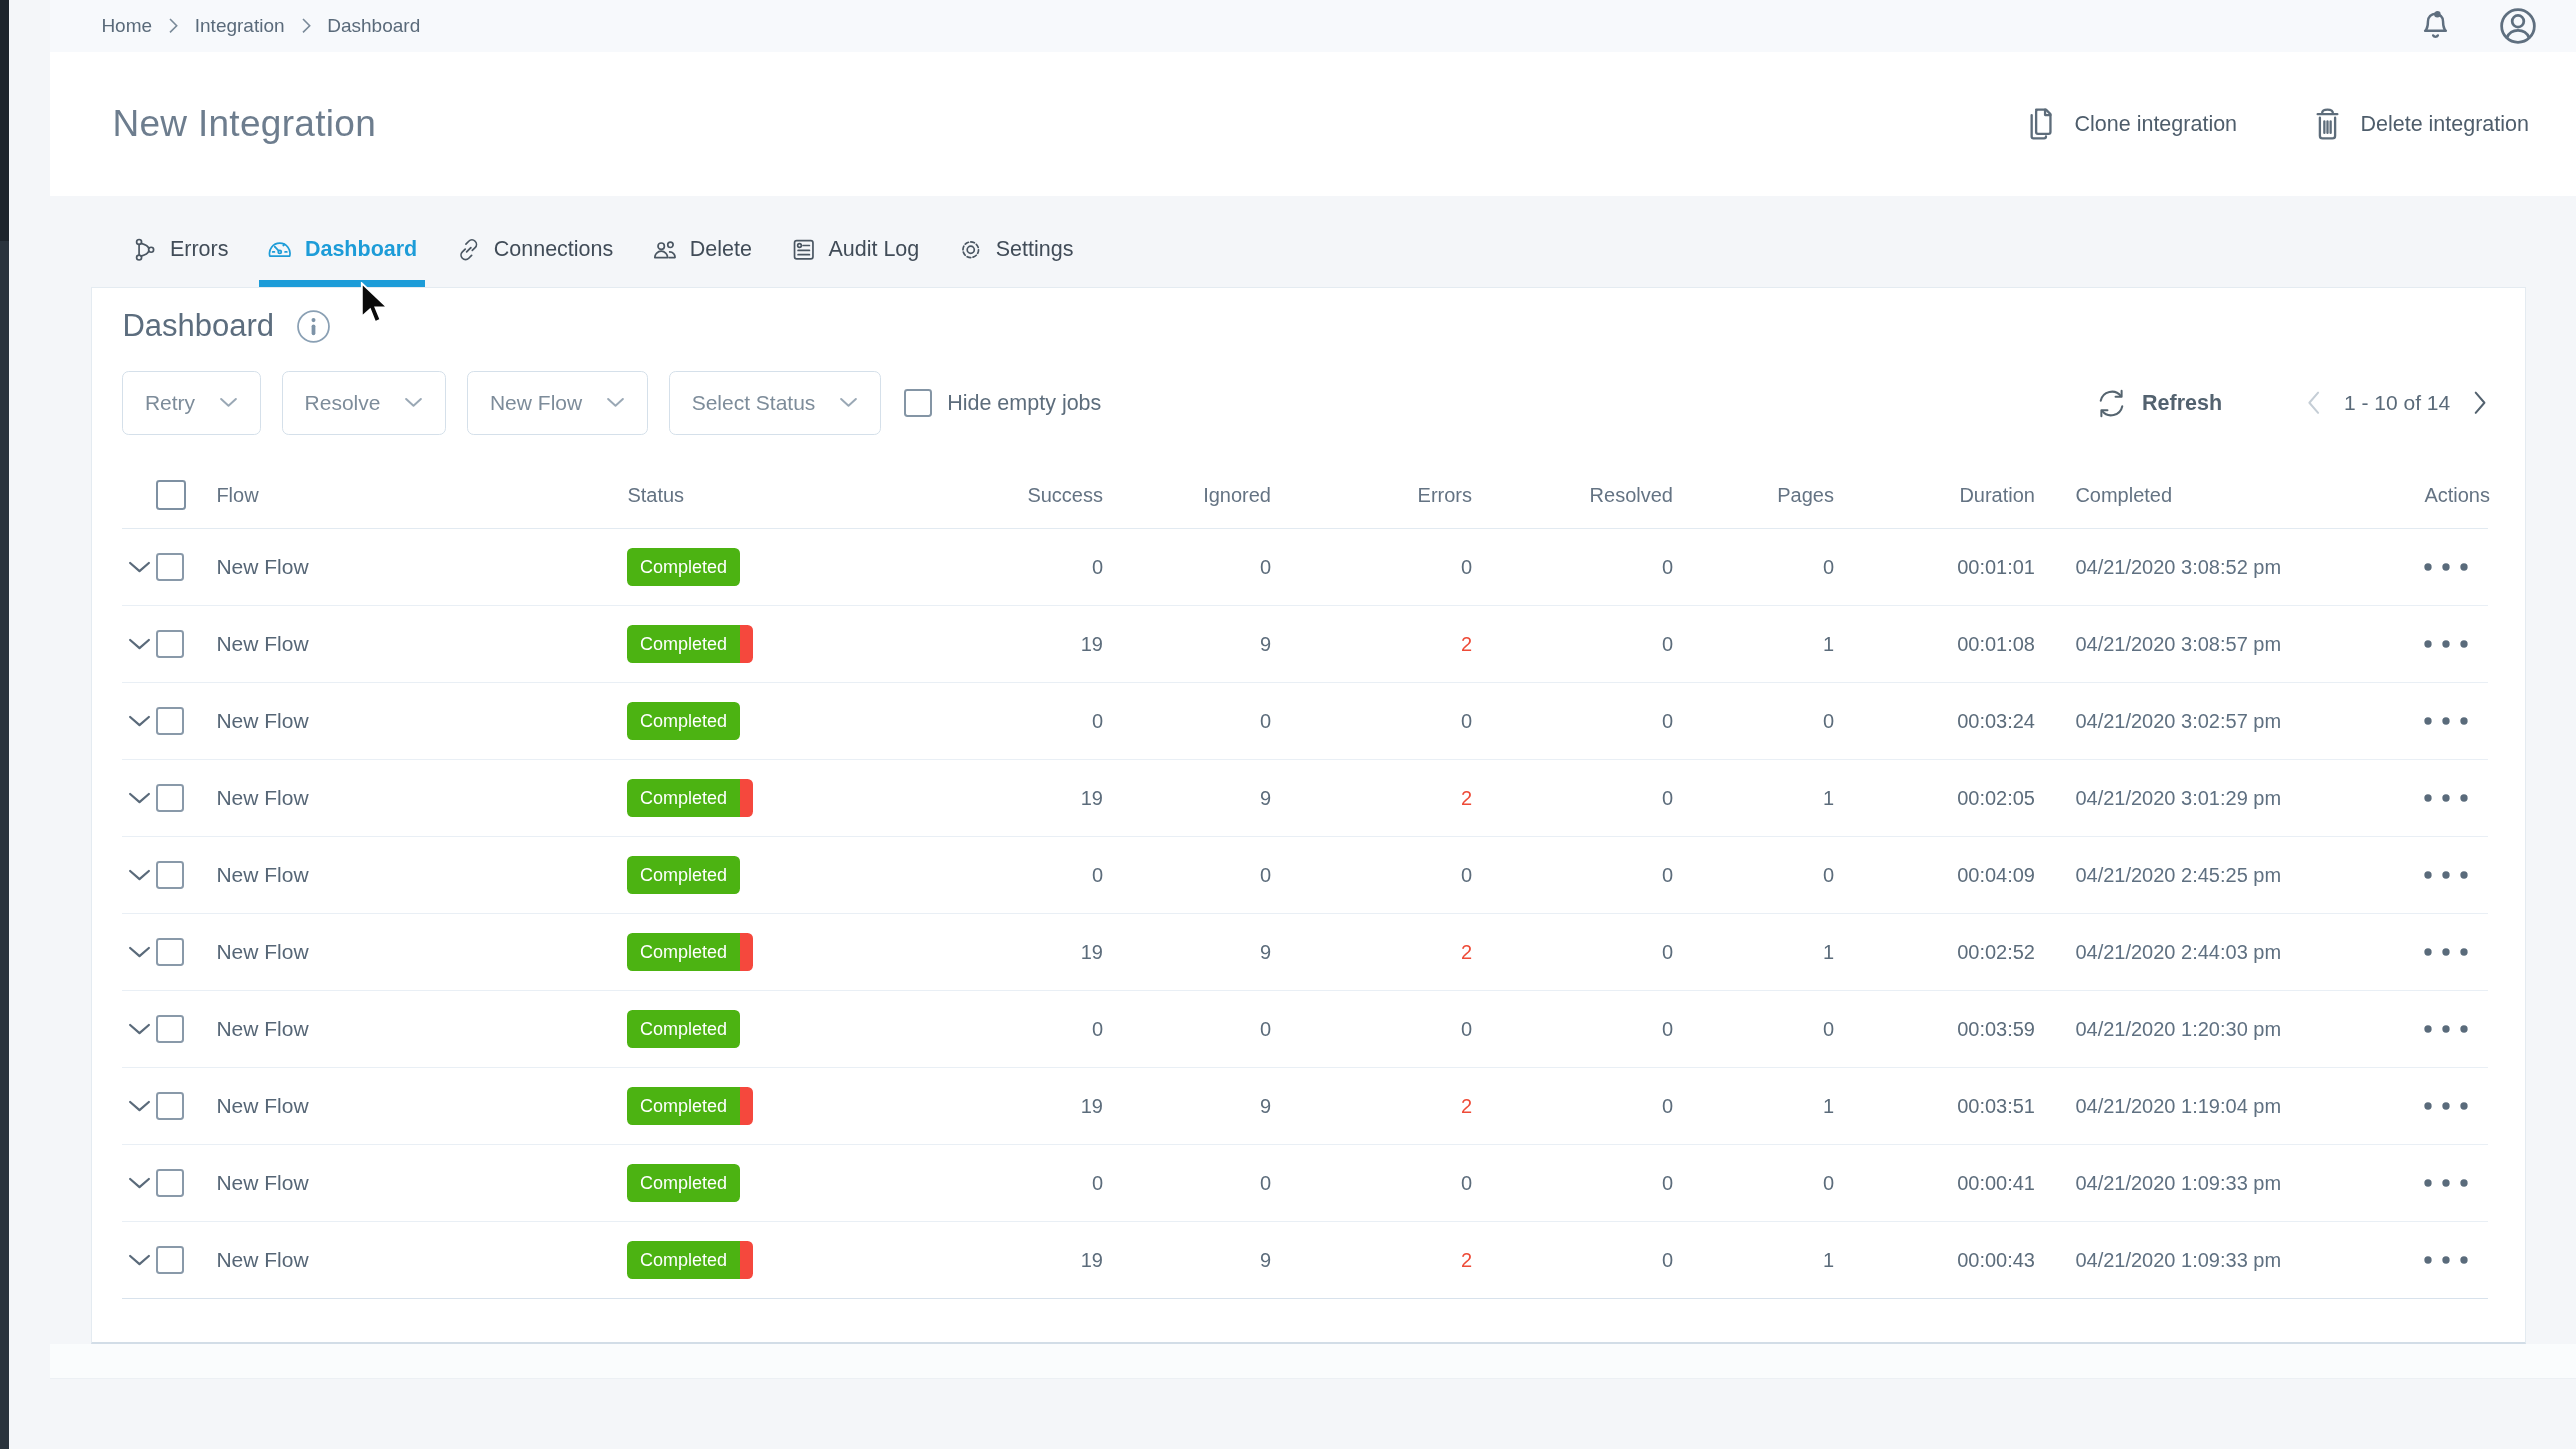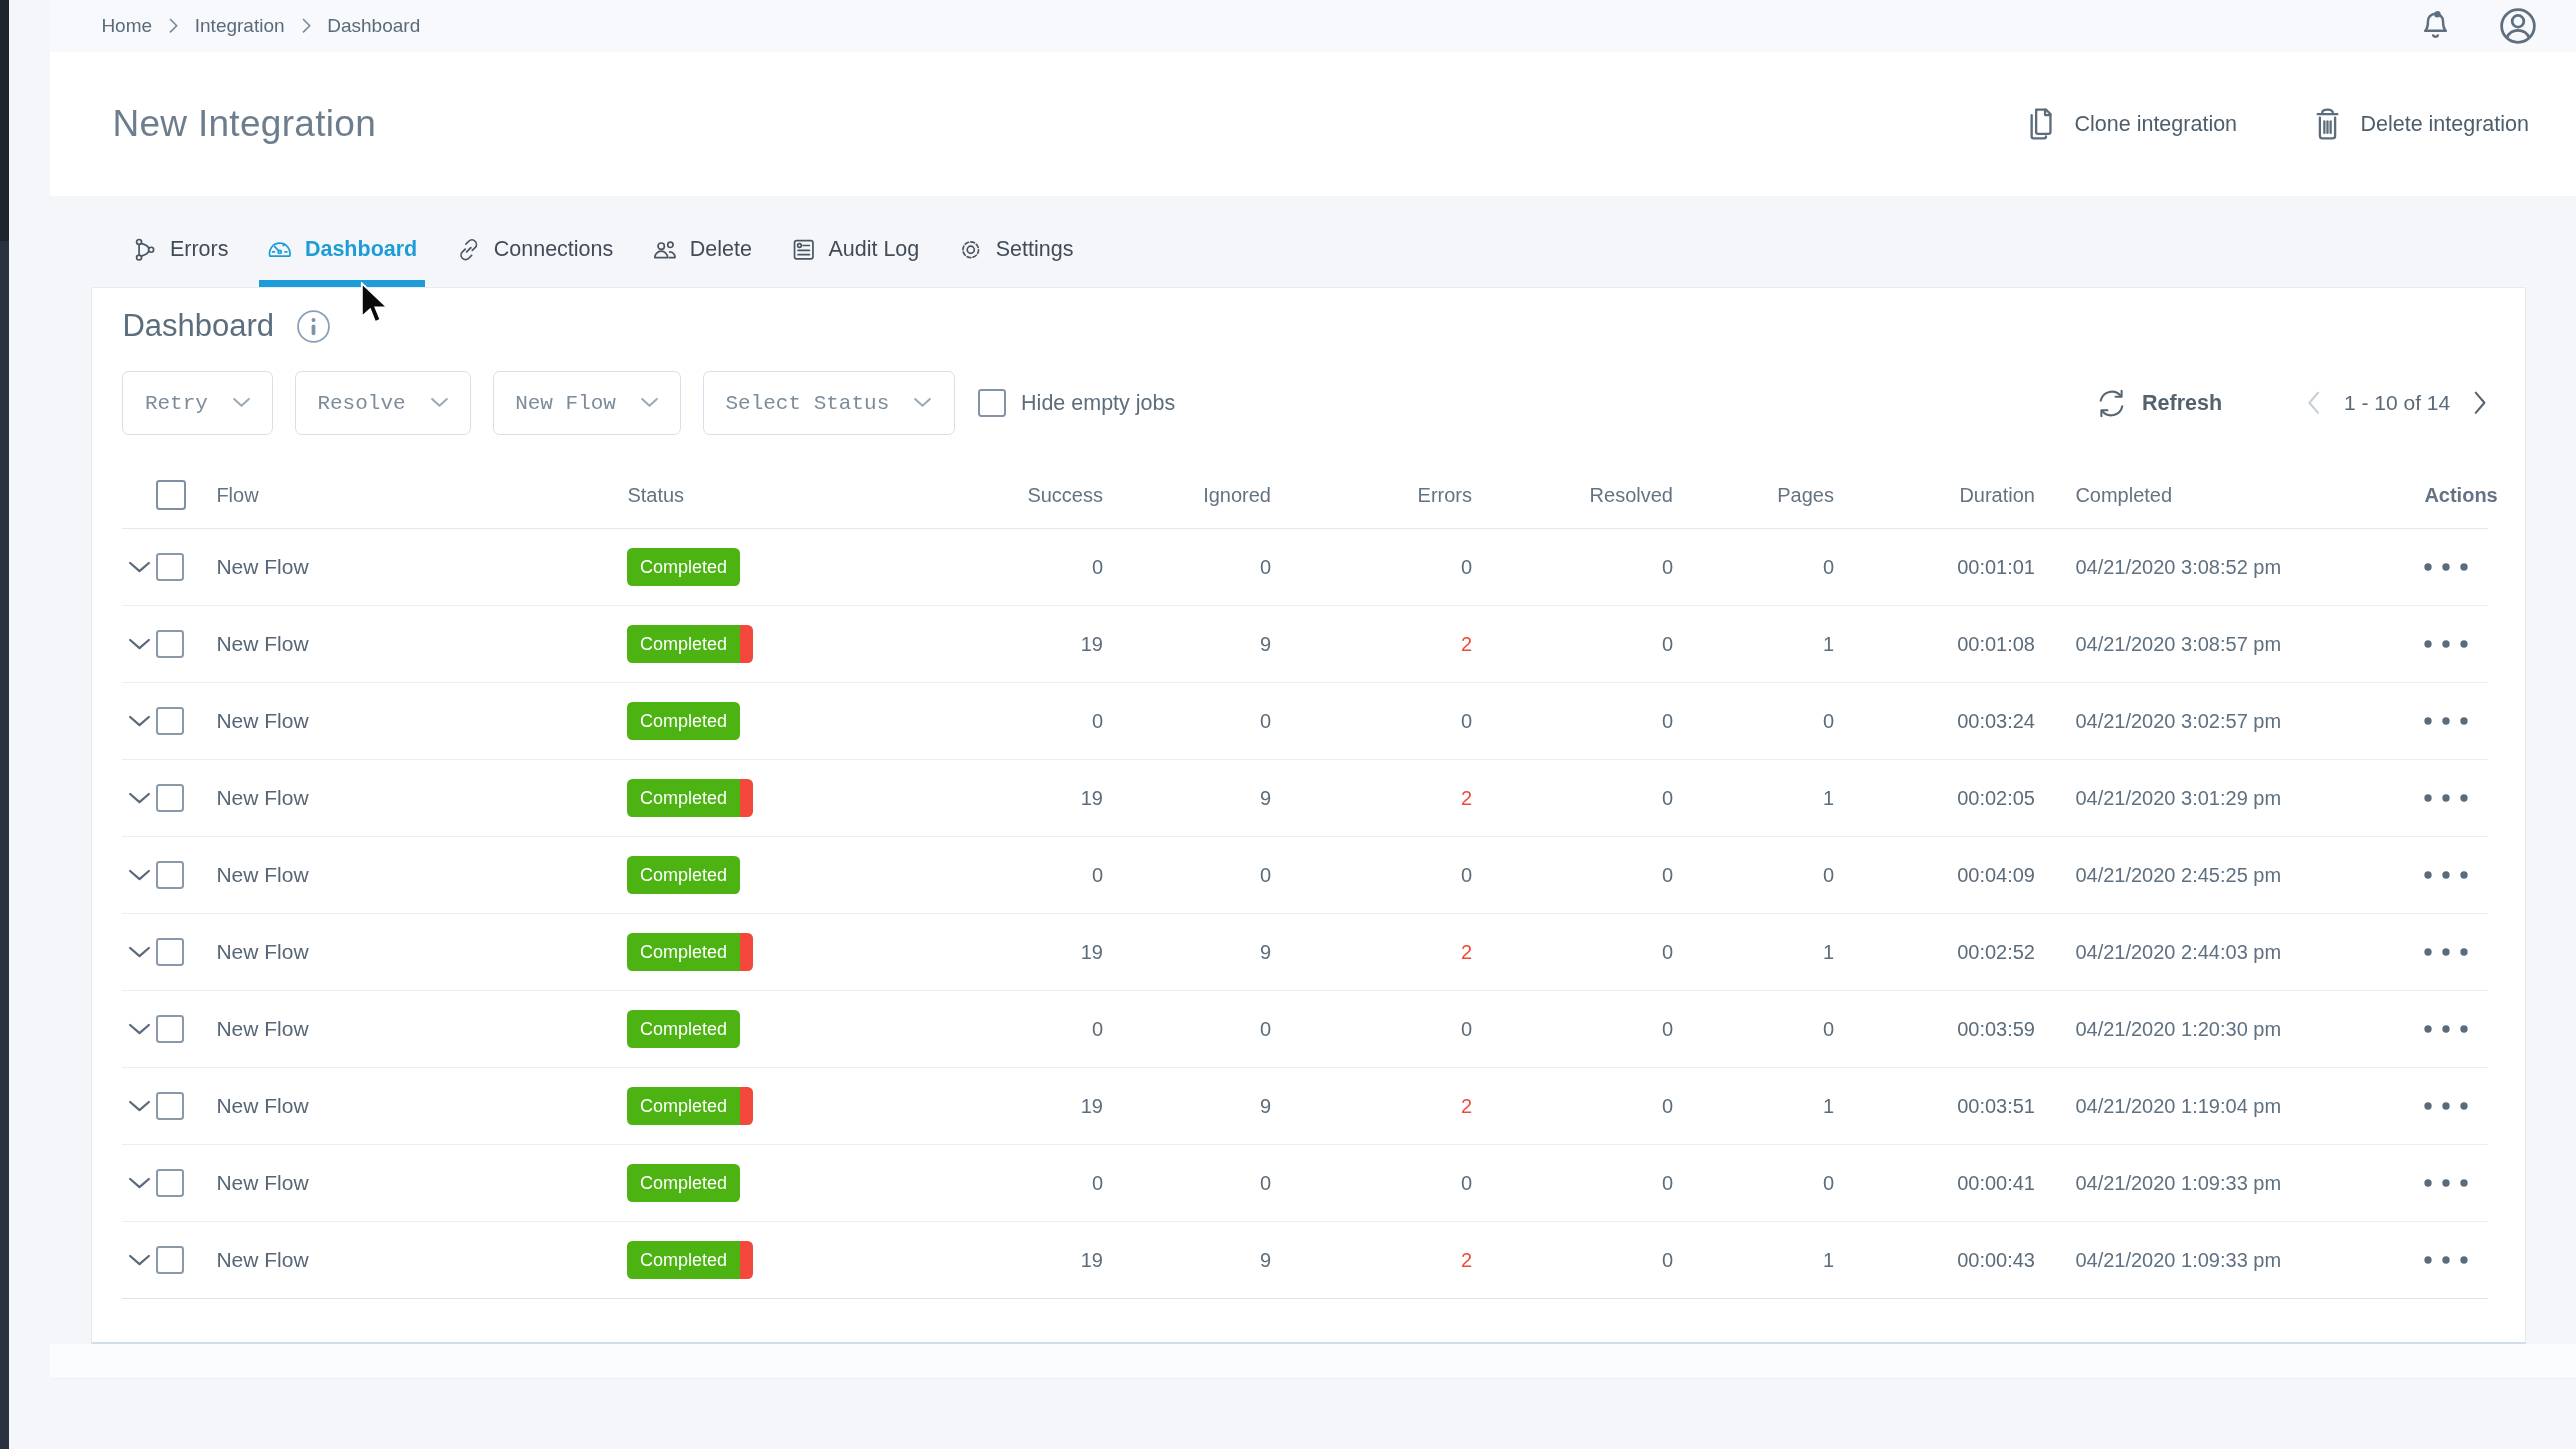--- a/index.html
+++ b/index.html
@@ -57,21 +57,21 @@
   .card-heading { margin-top: 20px; display: flex; align-items: center; gap: 21.5px; }
   .card-heading h2 { font-size: 31px; font-weight: 400; color: #5c6d7e; }
   .info-icon svg { width: 35px; height: 35px; display: block; }
 
   
   .toolbar { margin-top: 27px; display: flex; align-items: center; }
   .dd-btn {
     height: 64px; border: 1.3px solid #d5e0ea; border-radius: 6.7px; background: #fff;
     display: inline-flex; align-items: center; gap: 24px; padding: 0 21.5px;
     font-size: 21px; color: #7d8c9a; margin-right: 21.5px; cursor: pointer;
-    font-family: Liberation Mono, monospace;
+    font-family: Liberation Sans, sans-serif;
   }
   .dd-btn svg { width: 19px; height: 11.4px; fill: none; stroke: #9aa8b5; stroke-width: 3; stroke-linecap: round; stroke-linejoin: round; }
   .chk-group { display: flex; align-items: center; gap: 14.8px; margin-left: 2px; cursor: pointer; }
   .chk-box { width: 28px; height: 28px; border: 2.7px solid #8495a5; border-radius: 3.4px; background: #fff; }
   .chk-label { font-size: 21.5px; color: #5d6d7c; }
   .toolbar-right { margin-left: auto; display: flex; align-items: center; }
   .refresh-btn { display: flex; align-items: center; gap: 14.8px; font-size: 21.5px; font-weight: 700; color: #53626f; cursor: pointer; }
   .refresh-btn svg { width: 31px; height: 31px; fill: none; stroke: #55646f; stroke-width: 3; stroke-linecap: round; stroke-linejoin: round; }
   .pager { display: flex; align-items: center; margin-left: 84px; }
   .pager-text { font-size: 21px; color: #5a6a79; margin: 0 23px; }
@@ -80,21 +80,21 @@
   .pager-arrow.next svg { stroke: #53626f; cursor: pointer; }
 
   
   .jobs-table { margin-top: 27px; --cols: 34px 60px 411px 315px 174px 168px 201px 201px 161px 201px 376px 1fr; }
   .thead {
     display: grid; grid-template-columns: var(--cols); height: 67px; align-items: center;
     border-bottom: 1.3px solid #e2eaf1; font-size: 20px; color: #647383;
   }
   .th-num { justify-self: end; padding-right: 13.4px; }
   .th-left { padding-left: 27px; }
-  .th-actions { justify-self: end; padding-right: 24px; font-weight: bold; }
+  .th-actions { justify-self: end; padding-right: 24px; }
   .hdr-chk { width: 29.5px; height: 29.5px; border: 2.7px solid #7e90a2; border-radius: 3.4px; background: #fff; }
 
   .row {
     display: grid; grid-template-columns: var(--cols); height: 77px; align-items: center;
     border-bottom: 1.3px solid #e9eff5;
   }
   .row:last-child { border-bottom-color: #d8e2ec; }
   .expander { justify-self: center; cursor: pointer; display: flex; }
   .expander svg { width: 23px; height: 12.7px; fill: none; stroke: #5a6a7a; stroke-width: 3.4; stroke-linecap: round; stroke-linejoin: round; }
   .row-chk { width: 28px; height: 28px; border: 2px solid #8999a9; border-radius: 3.4px; background: #fff; cursor: pointer; }

